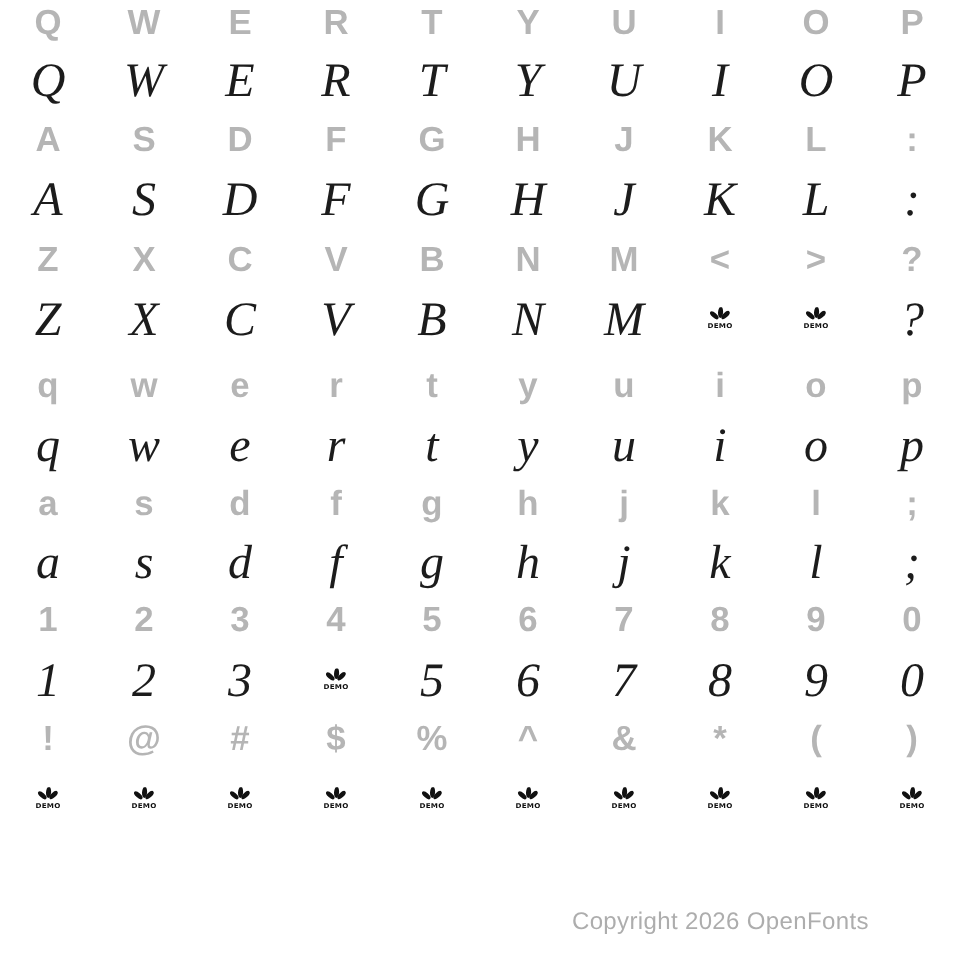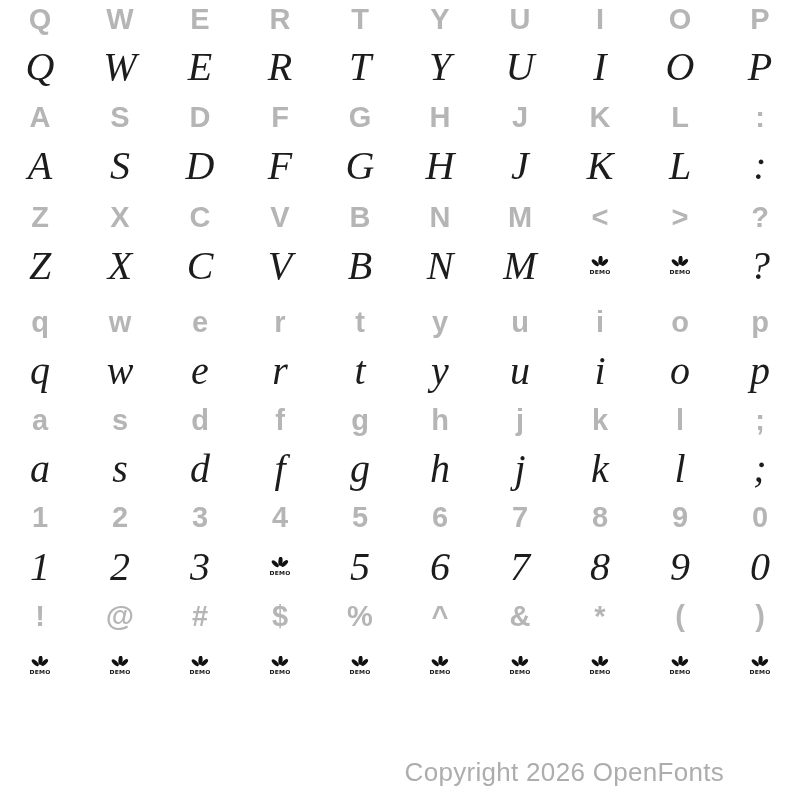--- a/index.html
+++ b/index.html
@@ -67,21 +67,21 @@
     letter-spacing:0.2px;
     color:var(--demo);
     margin-top:1px;
     transform:scaleY(0.92);
   }
   .copyright{
     position:absolute;
     top:757px;right:76px;
     font-family:"Liberation Sans","DejaVu Sans",sans-serif;
     font-weight:400;
-    font-size:26px;
+    font-size:20px;
     letter-spacing:0.3px;
     color:var(--copyright);
     white-space:nowrap;
     margin-left:44px;
   }
 </style>
 </head>
 <body>
 
 <div class="sheet">

